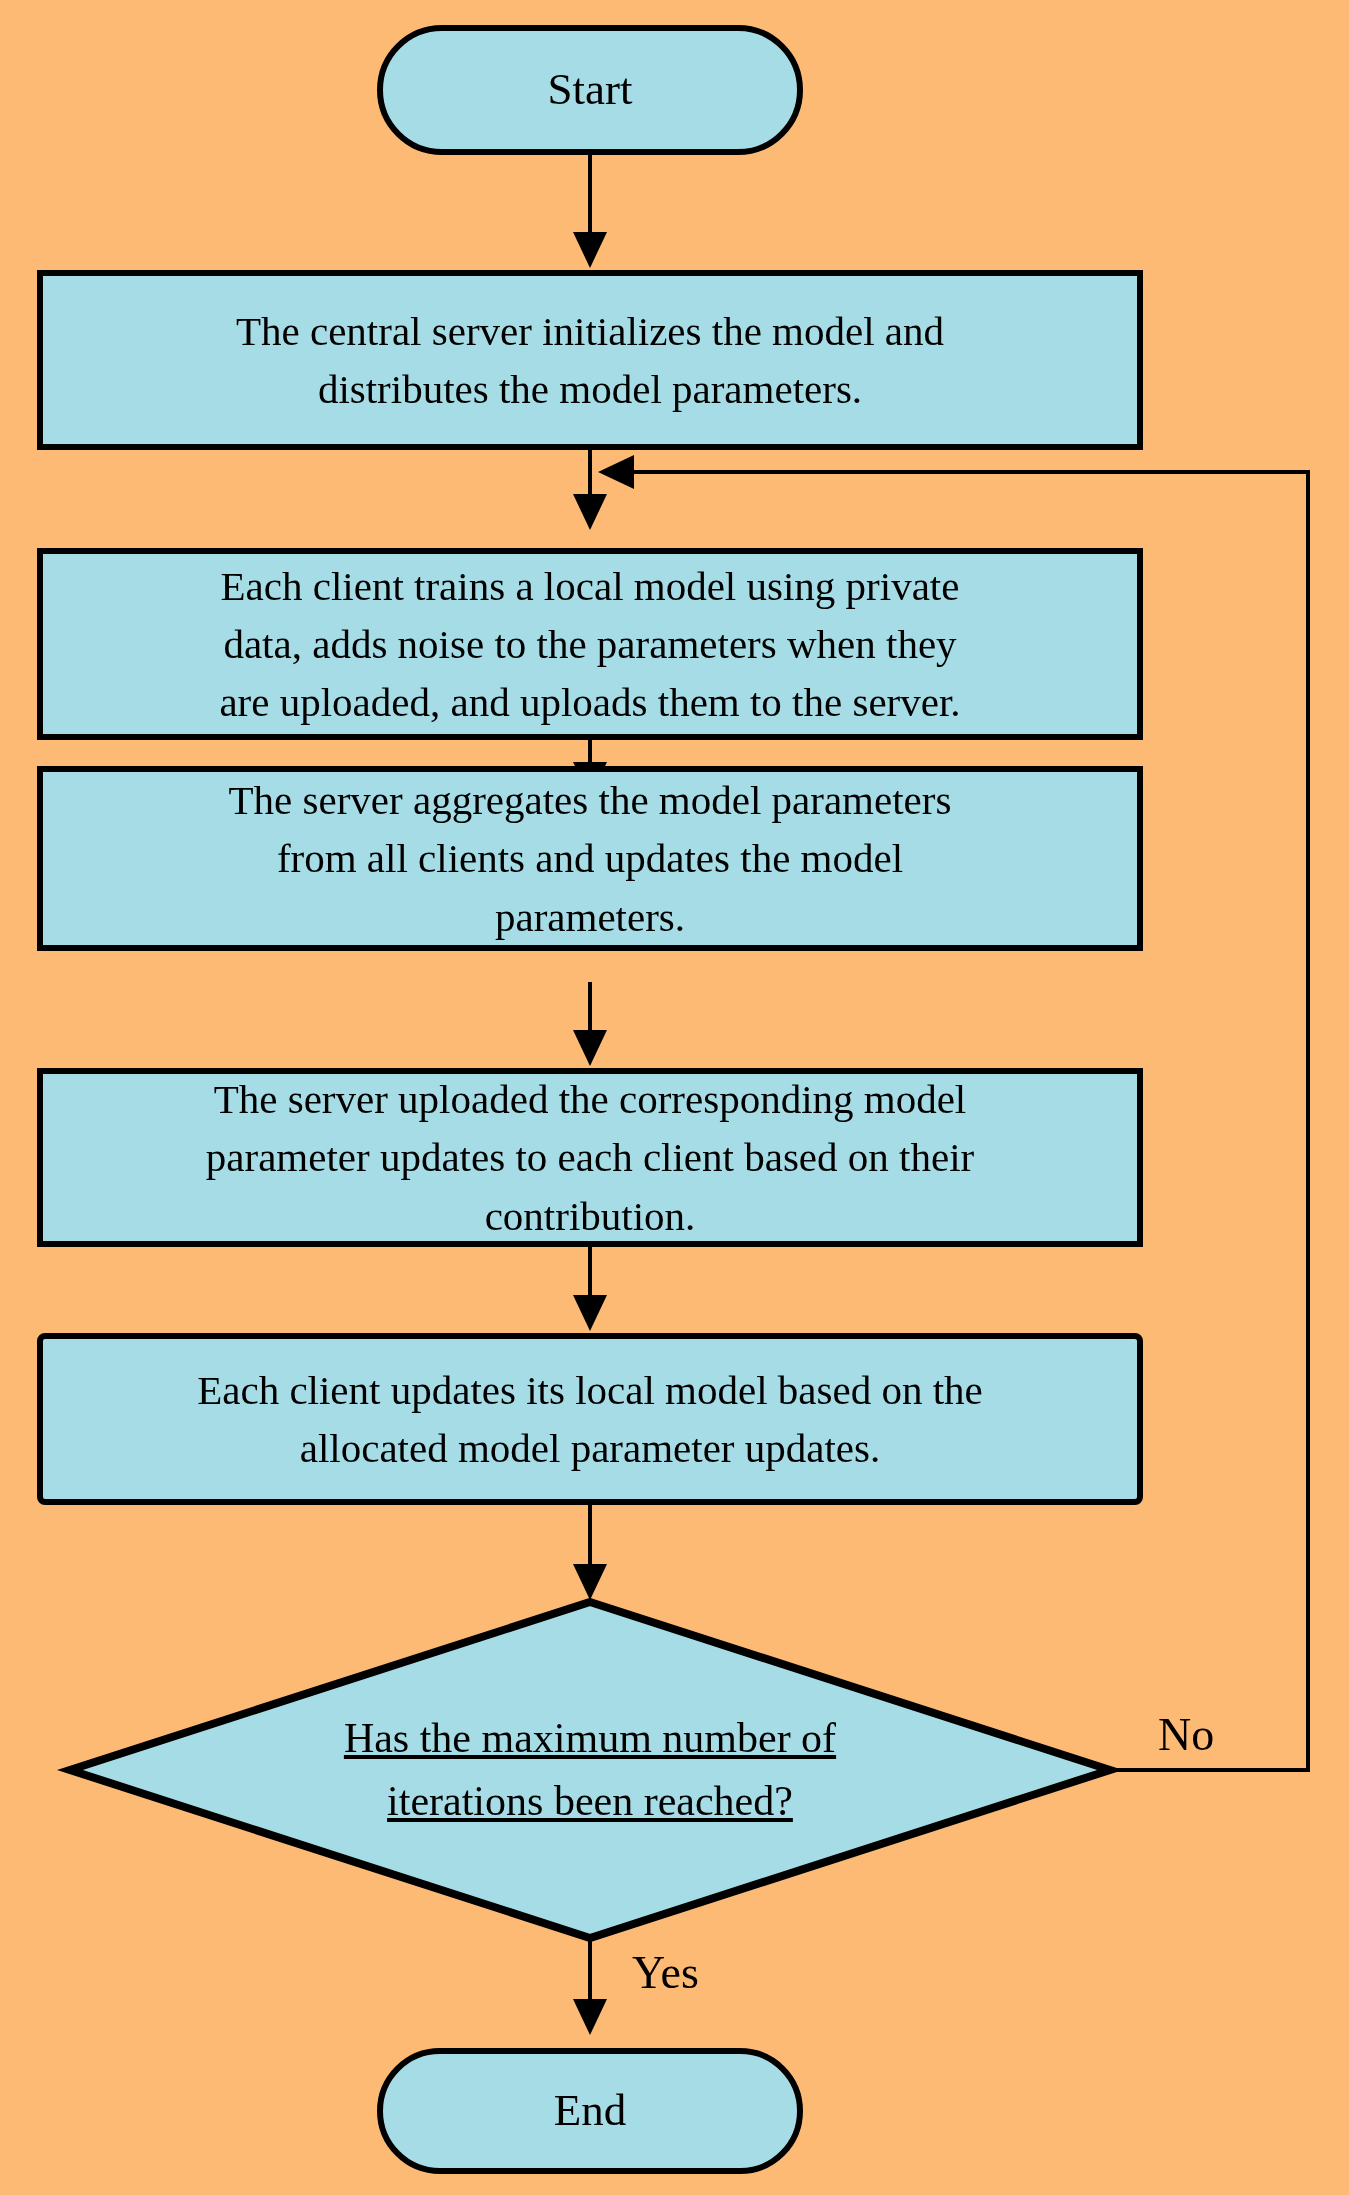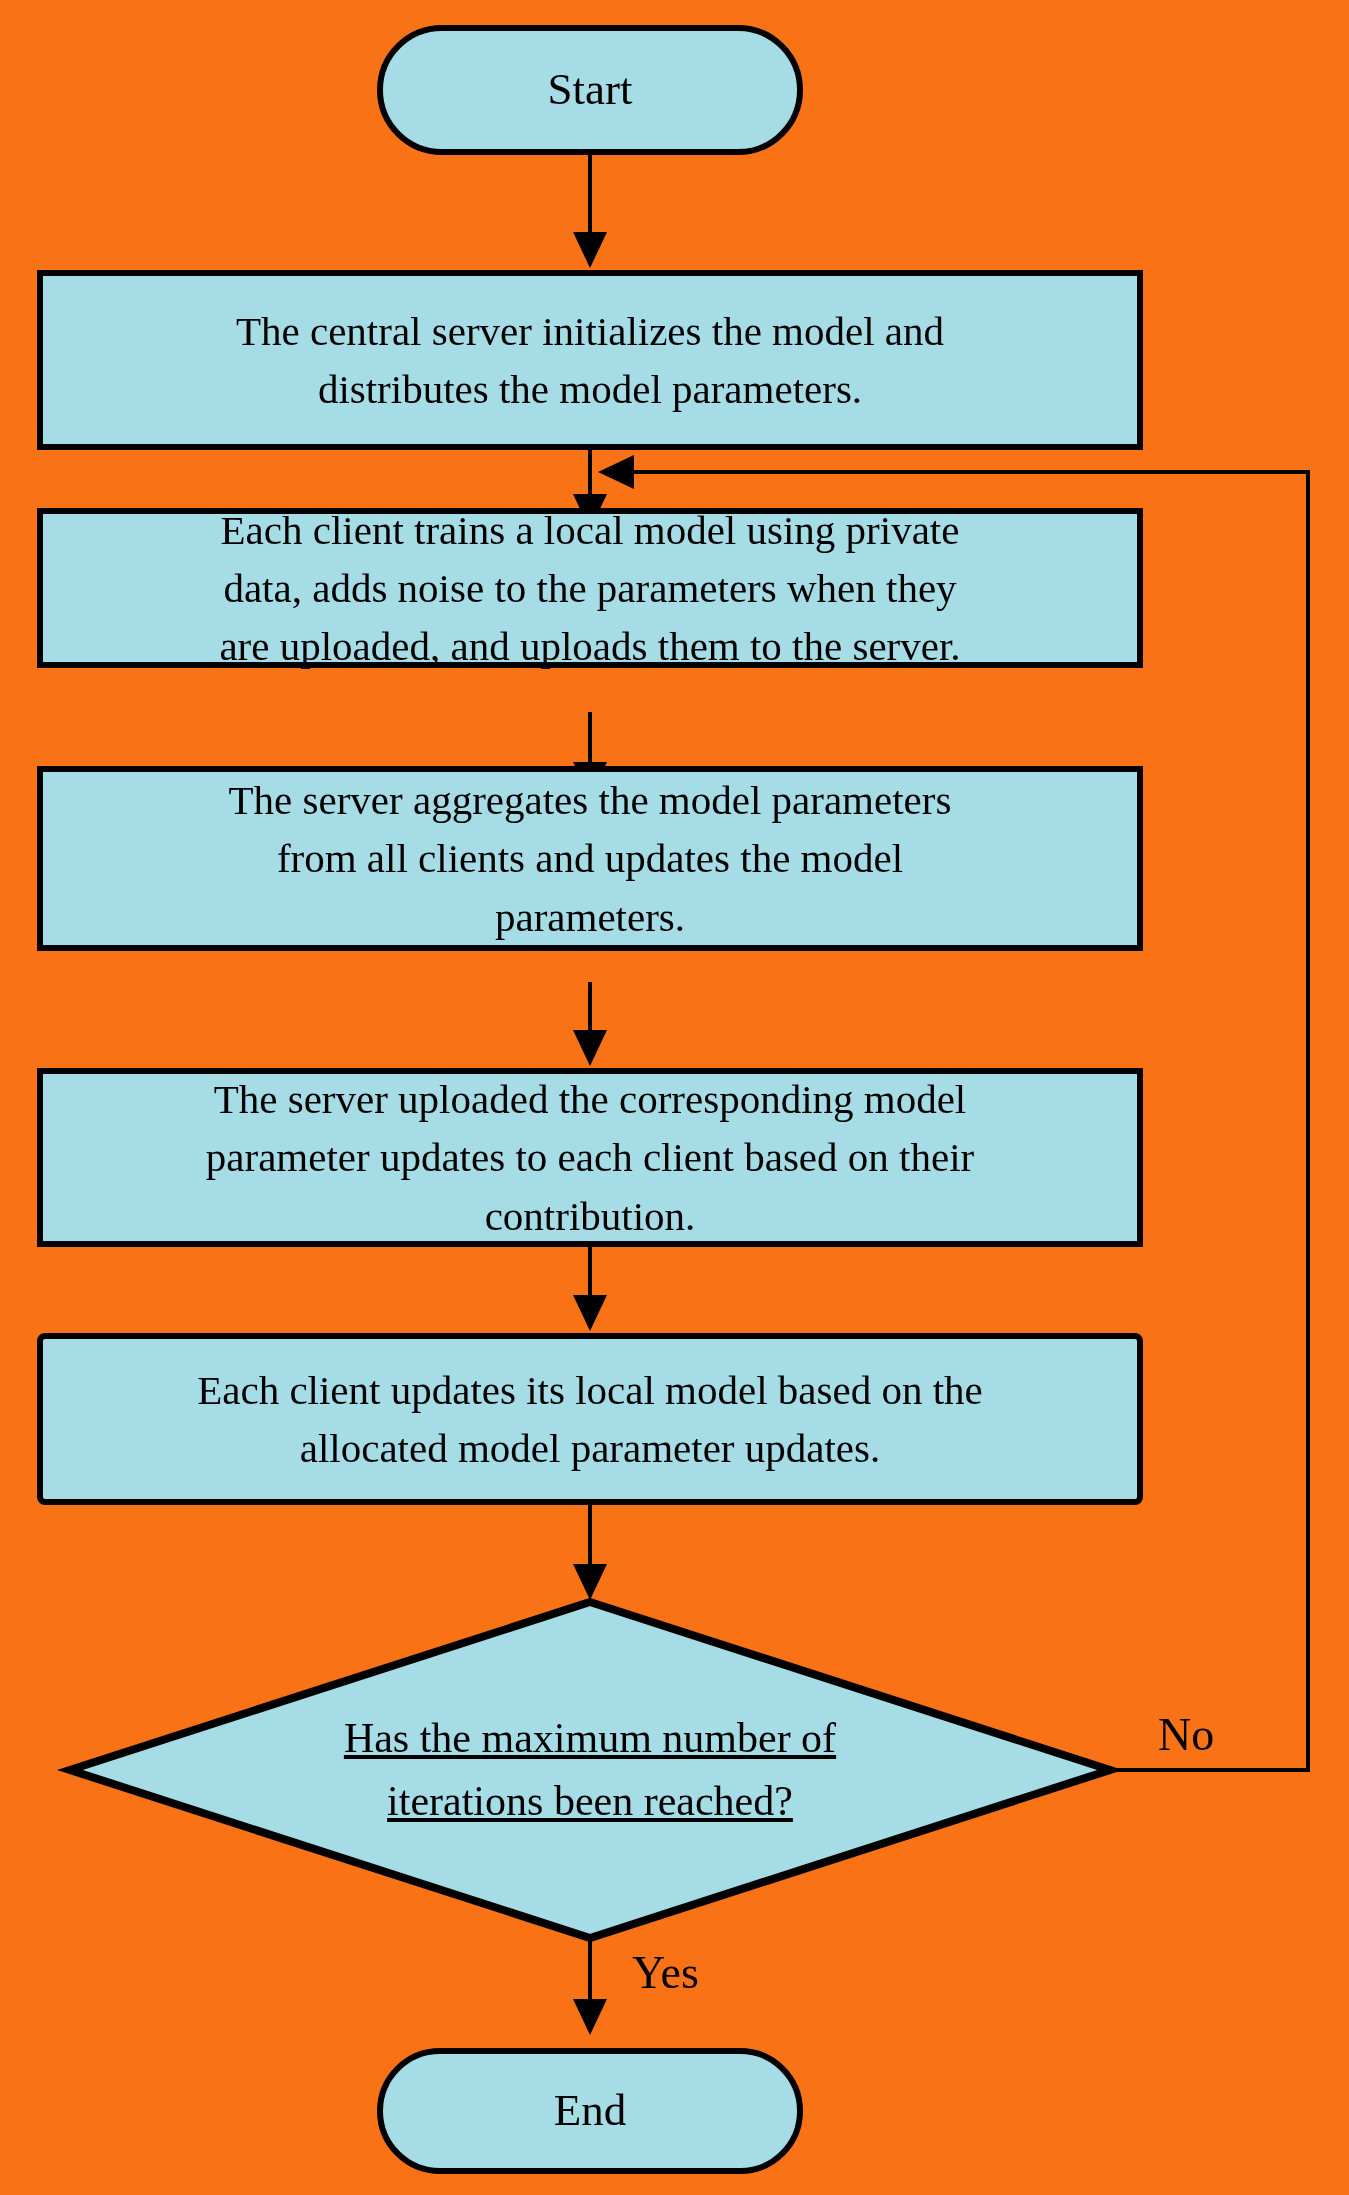--- a/index.html
+++ b/index.html
@@ -5,21 +5,21 @@
   :root{
     --node-fill:#a6dce5;
     --node-border:#000000;
     --line:#000000;
     --text:#000000;
   }
   html,body{margin:0;padding:0;background:#ffffff;}
   #canvas{
     position:relative;
     width:1349px;height:2195px;
-    background:#f97316;
+    background:#fdba74;
     font-family:"Liberation Serif","DejaVu Serif",serif;
     color:var(--text);
   }
   .node{
     position:absolute;
     box-sizing:border-box;
     background:var(--node-fill);
     border:6px solid var(--node-border);
     display:flex;align-items:center;justify-content:center;
     text-align:center;
@@ -86,21 +86,21 @@
 
   <div class="node stadium" style="left:377px;top:25px;width:426px;height:130px;">
     <span>Start</span>
   </div>
 
   <div class="node process" style="top:270px;height:180px;">
     <span>The central server initializes the model and
 distributes the model parameters.</span>
   </div>
 
-  <div class="node process" style="top:508px;height:160px;">
+  <div class="node process" style="top:548px;height:192px;">
     <span>Each client trains a local model using private
 data, adds noise to the parameters when they
 are uploaded, and uploads them to the server.</span>
   </div>
 
   <div class="node process" style="top:766px;height:185px;align-items:center;">
     <span>The server aggregates the model parameters
 from all clients and updates the model
 parameters.</span>
   </div>

